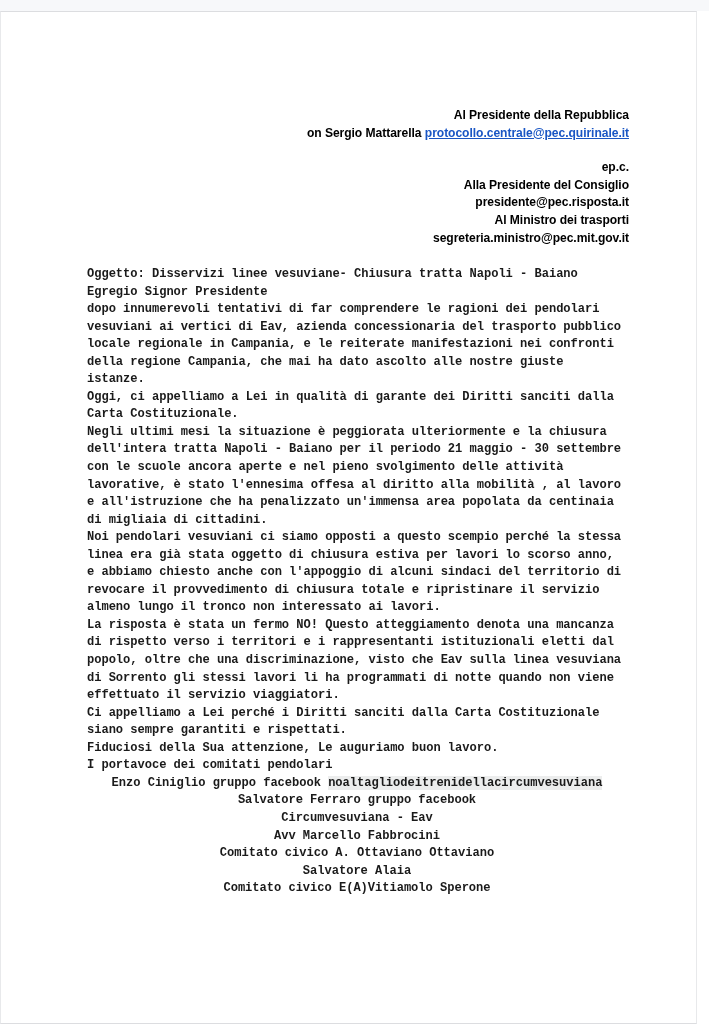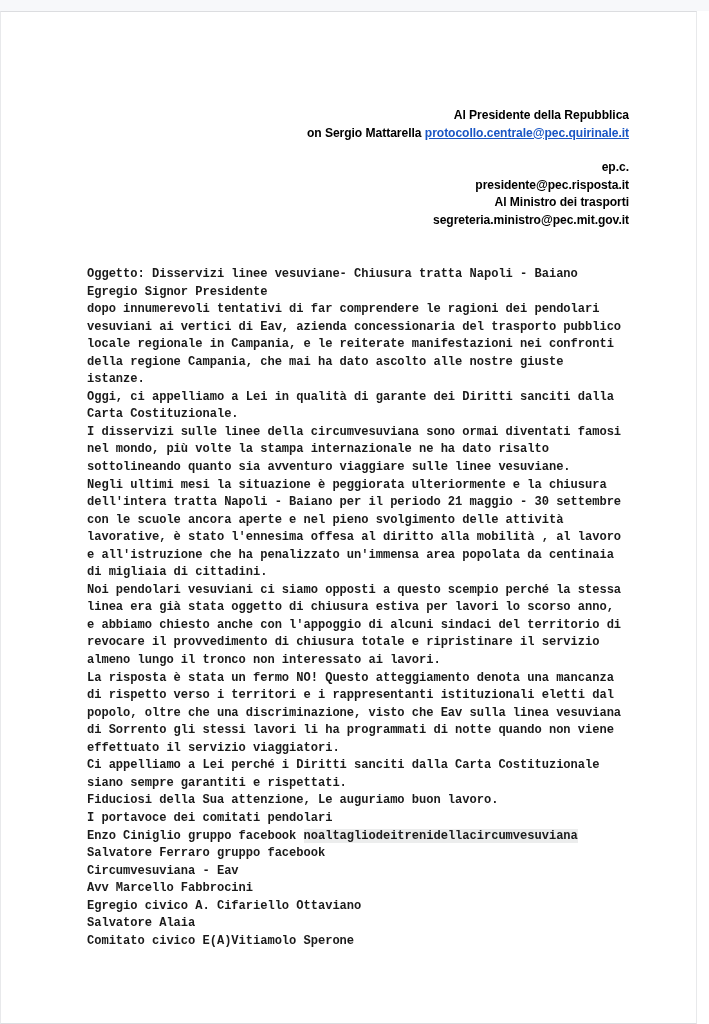--- a/index.html
+++ b/index.html
@@ -79,56 +79,57 @@
     margin: 0;
     padding: 0;
     font-family: Liberation Mono, monospace;
   }
   .highlight {
     background: #eceded;
   }
   .sig-block {
     margin: 0;
     padding: 0;
+    text-align: center;
   }
 </style>
 </head>
 <body>
 
 <div class="top-strip"></div>
 
 <div class="page">
   <div class="doc">
 
     <div class="header-block">
       <div class="line">Al Presidente della Repubblica</div>
       <div class="line"><span>on Sergio Mattarella </span><a class="email-link" href="#">protocollo.centrale@pec.quirinale.it</a></div>
       <div class="gap-1"></div>
       <div class="line">ep.c.</div>
+      <div class="line">Alla Presidente del Consiglio</div>
       <div class="line">presidente@pec.risposta.it</div>
       <div class="line">Al Ministro dei trasporti</div>
       <div class="line">segreteria.ministro@pec.mit.gov.it</div>
     </div>
 
     <div class="body-block">
       <p>Oggetto: Disservizi linee vesuviane- Chiusura tratta Napoli - Baiano</p>
       <p>Egregio Signor Presidente</p>
       <p>dopo innumerevoli tentativi di far comprendere le ragioni dei pendolari vesuviani ai vertici di Eav, azienda concessionaria del trasporto pubblico locale regionale in Campania, e le reiterate manifestazioni nei confronti della regione Campania, che mai ha dato ascolto alle nostre giuste istanze.</p>
       <p>Oggi, ci appelliamo a Lei in qualità di garante dei Diritti sanciti dalla Carta Costituzionale.</p>
-      <p>I disservizi sulle linee della circumvesuviana sono ormai diventati famosi nel mondo, più volte la stampa internazionale ne ha dato risalto sottolineando quanto sia avventuro viaggiare sulle linee vesuviane.</p>
       <p>Negli ultimi mesi la situazione è peggiorata ulteriormente e la chiusura dell'intera tratta Napoli - Baiano per il periodo 21 maggio - 30 settembre con le scuole ancora aperte e nel pieno svolgimento delle attività lavorative, è stato l'ennesima offesa al diritto alla mobilità , al lavoro e all'istruzione che ha penalizzato un'immensa area popolata da centinaia di migliaia di cittadini.</p>
       <p>Noi pendolari vesuviani ci siamo opposti a questo scempio perché la stessa linea era già stata oggetto di chiusura estiva per lavori lo scorso anno, e abbiamo chiesto anche con l'appoggio di alcuni sindaci del territorio di revocare il provvedimento di chiusura totale e ripristinare il servizio almeno lungo il tronco non interessato ai lavori.</p>
       <p>La risposta è stata un fermo NO! Questo atteggiamento denota una mancanza di rispetto verso i territori e i rappresentanti istituzionali eletti dal popolo, oltre che una discriminazione,  visto che Eav sulla linea vesuviana di Sorrento gli stessi lavori li ha programmati di notte quando non viene effettuato il servizio viaggiatori.</p>
       <p>Ci appelliamo a Lei perché i Diritti sanciti dalla Carta Costituzionale siano sempre garantiti e rispettati.</p>
       <p>Fiduciosi della Sua attenzione, Le auguriamo buon lavoro.</p>
       <p>I portavoce dei comitati pendolari</p>
 
       <p class="sig-block"><span>Enzo Ciniglio gruppo facebook </span><span class="highlight">noaltagliodeitrenidellacircumvesuviana</span></p>
       <p class="sig-block">Salvatore Ferraro gruppo facebook</p>
       <p class="sig-block">Circumvesuviana - Eav</p>
       <p class="sig-block">Avv Marcello Fabbrocini</p>
-      <p class="sig-block">Egregio civico A. Cifariello Ottaviano</p>
+      <p class="sig-block">Comitato civico A. Ottaviano Ottaviano</p>
       <p class="sig-block">Salvatore Alaia</p>
       <p class="sig-block">Comitato civico E(A)Vitiamolo Sperone</p>
     </div>
 
   </div>
 </div>
 
 </body></html>

